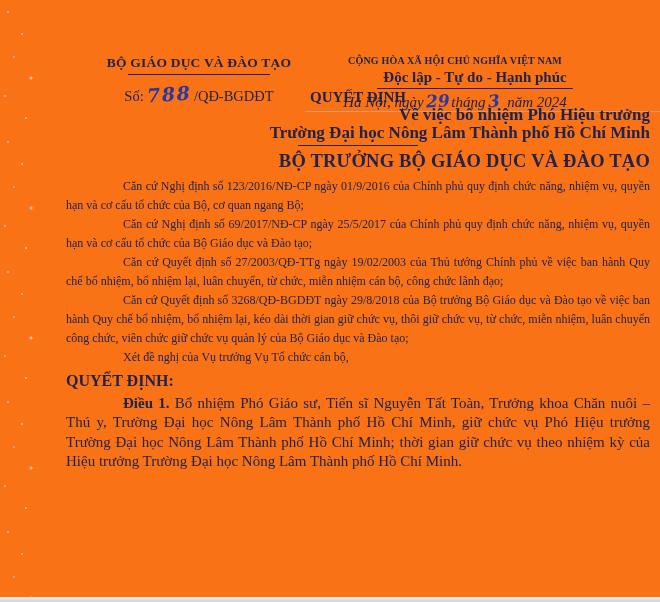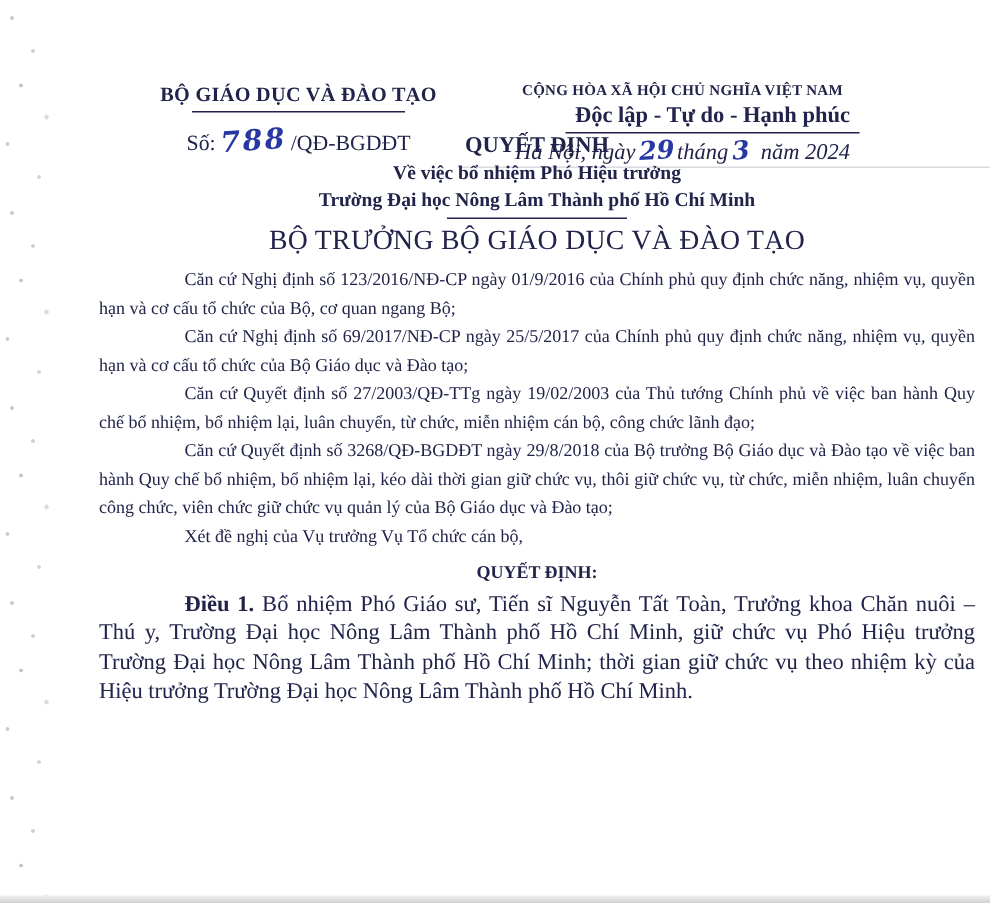--- a/index.html
+++ b/index.html
@@ -1,19 +1,19 @@
 <!DOCTYPE html>
 <html><head>
 <meta charset="utf-8">
 <style>
   html,body{margin:0;padding:0;background:#888;}
   .page{
     position:relative;
     width:660px;height:602px;
-    background:#ffffff;
+    background:#f97316;
     overflow:hidden;
     font-family:"Liberation Serif","DejaVu Serif",serif;
     color:#21234a;
   }
   
   .noise-left{
     position:absolute;left:0;top:0;width:48px;height:602px;
     background:
       radial-gradient(circle 1px at 8px 12px,#b9bcc0 0 1px,transparent 1.5px),
       radial-gradient(circle 1px at 22px 34px,#c3c6ca 0 1px,transparent 1.5px),
@@ -54,30 +54,30 @@
   .hand-num{font-size:19px;letter-spacing:1.5px;transform:rotate(-4deg);margin:0 3px;}
   .hand-day{font-size:17px;transform:rotate(-3deg);margin:0 2px;}
   .hand-month{font-size:17px;transform:rotate(-5deg);margin:0 4px 0 2px;}
   
   .content{
     position:relative;
     margin-left:66px;width:584px;
     padding-top:88px;
   }
   .t-heading{font-weight:bold;font-size:15px;text-align:center;line-height:18px;}
-  .t-sub{font-weight:bold;font-size:13px;text-align:center;line-height:18px;}
+  .t-sub{font-weight:bold;font-size:17px;text-align:right;line-height:18px;}
   .t-rule{width:120px;height:0;border-bottom:1.6px solid #21234a;margin:3px auto 4px auto;}
-  .issuer{font-weight:normal;font-size:18.5px;text-align:center;line-height:22px;margin-top:4px;letter-spacing:.2px;}
+  .issuer{font-weight:bold;font-size:18.5px;text-align:right;line-height:22px;margin-top:4px;letter-spacing:.2px;}
   .body-text{margin-top:5px;}
   .recital{
     margin:0;font-size:12px;line-height:19px;
     text-align:justify;text-indent:57px;
   }
   .decision-heading{
-    font-weight:bold;font-size:12px;text-align:center;
+    font-weight:bold;font-size:16px;
     margin:4px 0 3px 0;line-height:20px;
   }
   .article{
     margin:0;font-size:15px;line-height:19.4px;
     text-align:justify;text-indent:57px;
   }
   .article .lbl{font-weight:bold;}
 </style>
 </head>
 <body>

